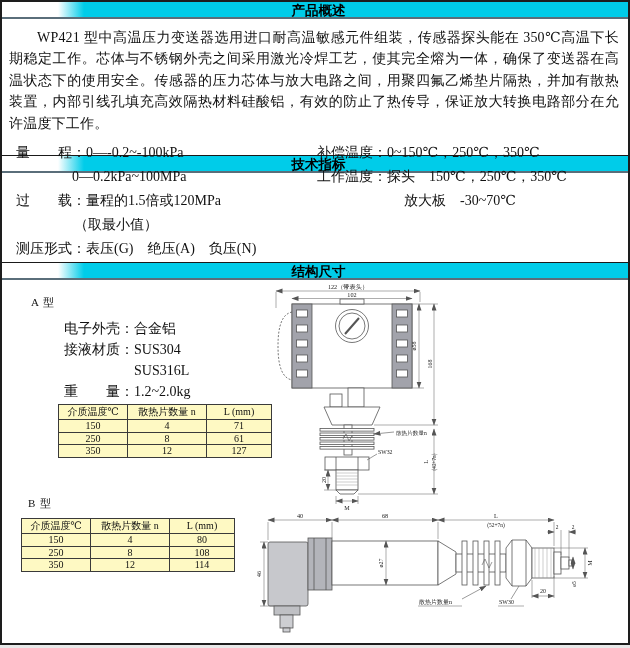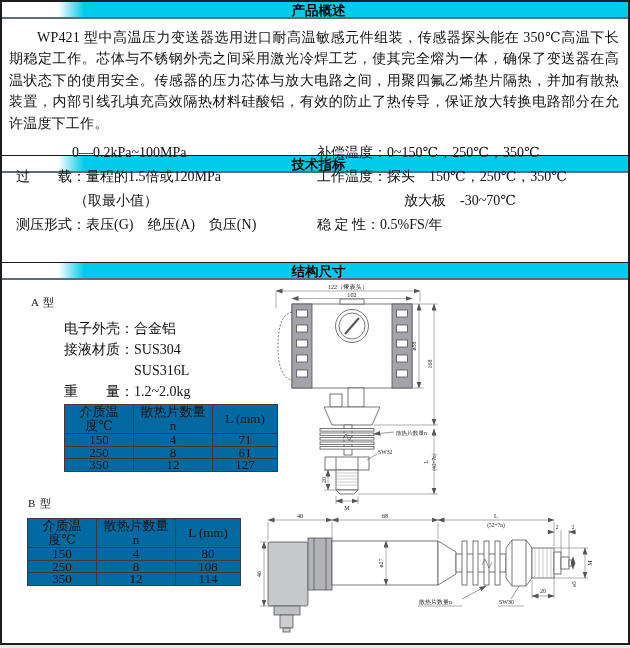--- a/index.html
+++ b/index.html
@@ -23,21 +23,21 @@
   .scol.left{left:14px;width:295px;}
   .scol.right{left:315px;width:310px;}
   .srow{line-height:24px;white-space:nowrap;}
   .ind56{padding-left:56px;}
   .ind58{padding-left:58px;}
   .ind87{padding-left:87px;}
   .ind70{padding-left:70px;}
   .type-heading{position:absolute;font-size:11px;letter-spacing:1px;}
   .info-block{position:absolute;left:62px;top:316px;font-size:14px;}
   .info-block .irow{line-height:21px;white-space:nowrap;}
-  table.dim{border-collapse:collapse;position:absolute;font-size:13px;background:#0369a1;margin-left:6px;}
+  table.dim{border-collapse:collapse;position:absolute;font-size:10px;background:#fef9c3;}
   table.dim th,table.dim td{
     border:1px solid #3a3a3a;text-align:center;padding:0 3px;
     font-weight:normal;height:11px;line-height:11.5px;
   }
   table.dim th{height:14px;line-height:14px;}
   table.dim th{min-width:58px;}
   .tA{left:56px;top:402px;}
   .tB{left:19px;top:516px;}
   .tA th:nth-child(1),.tB th:nth-child(1){width:62px;}
   .tA th:nth-child(2),.tB th:nth-child(2){width:72px;}
@@ -56,30 +56,30 @@
   <div class="bar" style="top:-1px;">
     <span>产品概述</span>
   </div>
   <p class="para">WP421 型中高温压力变送器选用进口耐高温敏感元件组装，传感器探头能在 350℃高温下长期稳定工作。芯体与不锈钢外壳之间采用激光冷焊工艺，使其完全熔为一体，确保了变送器在高温状态下的使用安全。传感器的压力芯体与放大电路之间，用聚四氟乙烯垫片隔热，并加有散热装置，内部引线孔填充高效隔热材料硅酸铝，有效的防止了热传导，保证放大转换电路部分在允许温度下工作。</p>
 
   <div class="bar" style="top:117px;margin-top:36px;">
     <span>技术指标</span>
   </div>
   <div class="specs">
     <div class="scol left">
+      <div class="srow">量　　程：0—-0.2~-100kPa</div>
       <div class="srow ind56">0—0.2kPa~100MPa</div>
       <div class="srow">过　　载：量程的1.5倍或120MPa</div>
       <div class="srow ind58">（取最小值）</div>
       <div class="srow">测压形式：表压(G)　绝压(A)　负压(N)</div>
     </div>
     <div class="scol right">
       <div class="srow">补偿温度：0~150℃，250℃，350℃</div>
       <div class="srow">工作温度：探头　150℃，250℃，350℃</div>
       <div class="srow ind87">放大板　-30~70℃</div>
-      <div class="srow">稳 定 性：0.5%FS/年</div>
     </div>
   </div>
 
   <div class="bar" style="top:260px;">
     <span>结构尺寸</span>
   </div>
 
   <div class="type-heading" style="left:29px;top:293px;">A 型</div>
 
   <div class="info-block">

